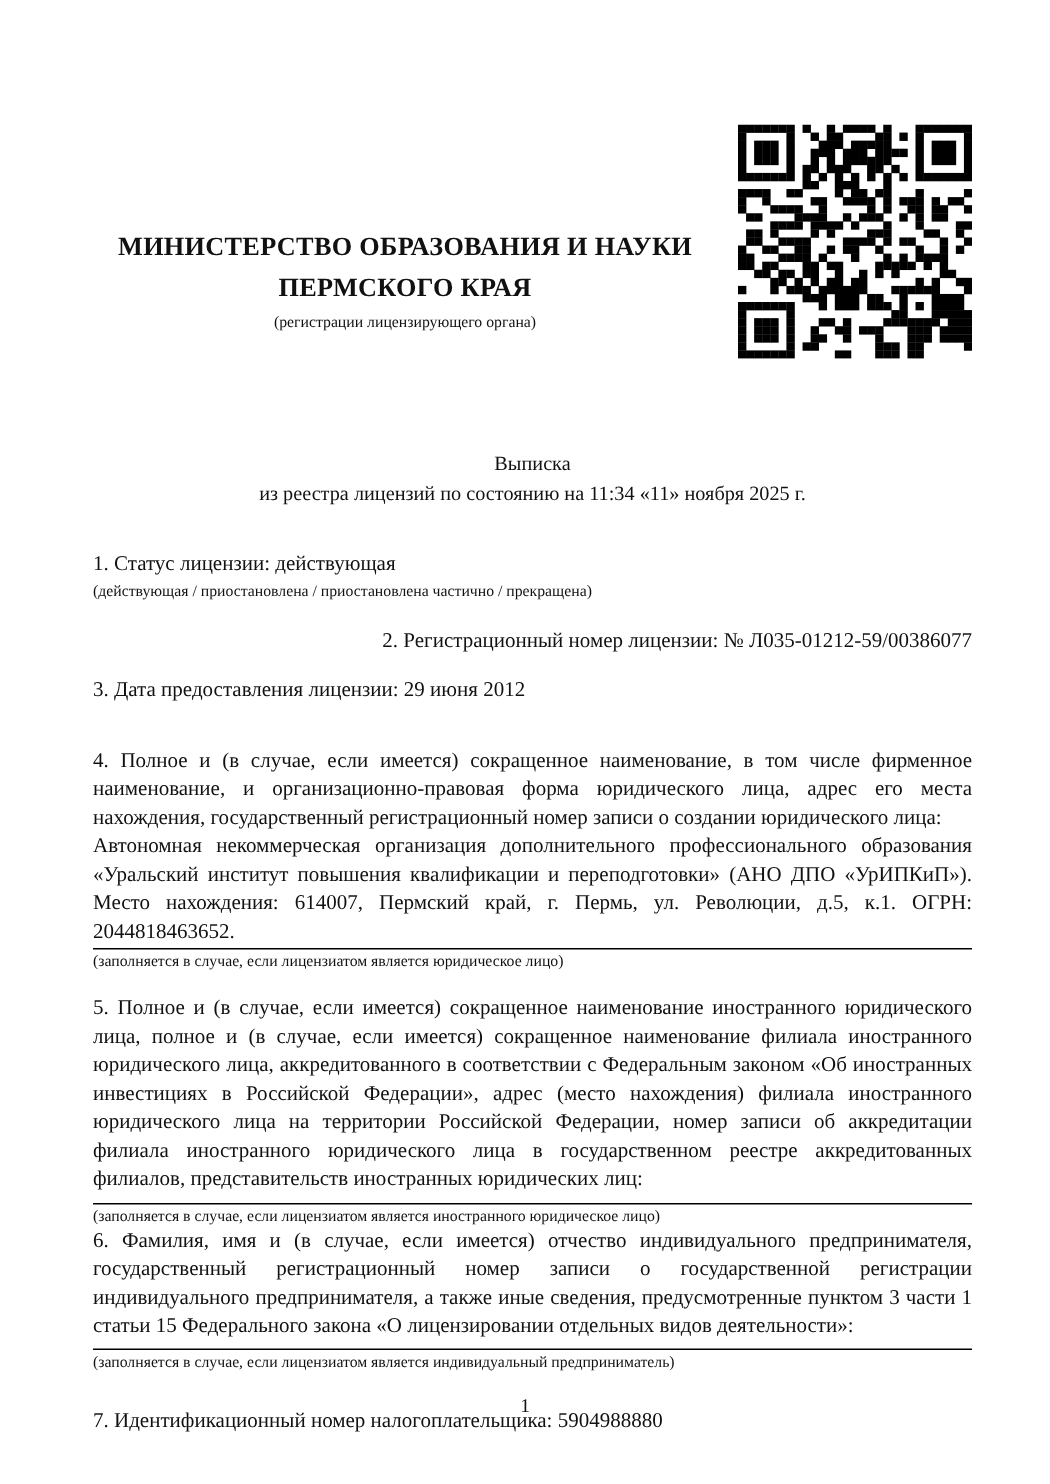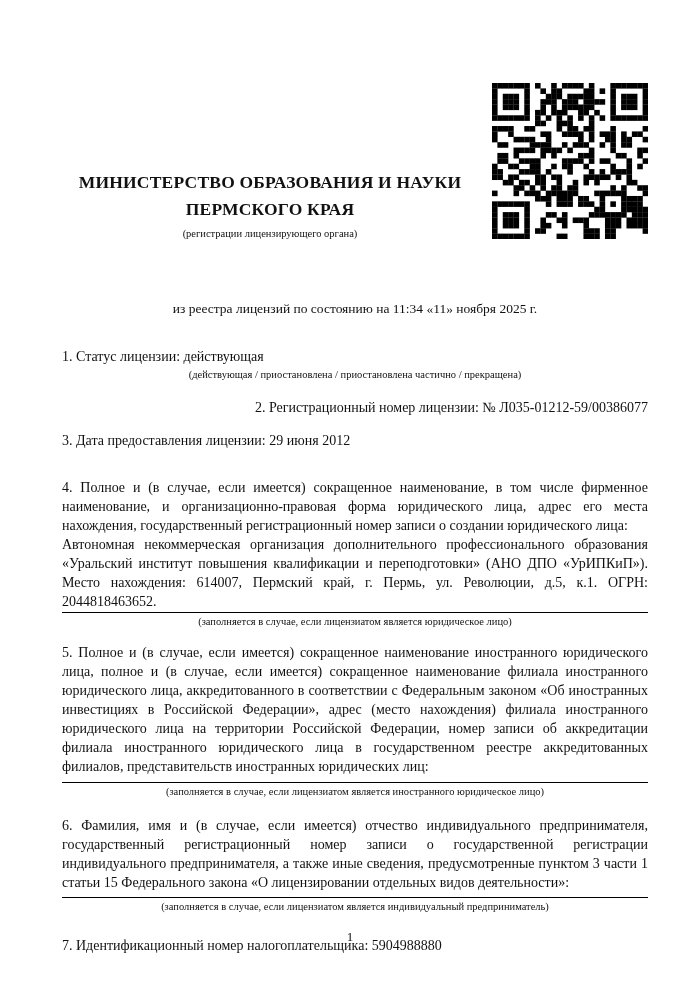--- a/index.html
+++ b/index.html
@@ -7,44 +7,44 @@
   .page {
     width: 700px;
     height: 989px;
     position: relative;
     background: #ffffff;
     color: #111;
     font-family: "Liberation Serif", "DejaVu Serif", serif;
     padding: 83px 52px 0 62px;
     overflow: hidden;
   }
-  .header-row { display: flex; align-items: flex-end; }
+  .header-row { display: flex; align-items: center; }
   .ministry { flex: 1; text-align: center; padding-top: 49px; padding-right: 14px; }
   .ministry-title { font-size: 17.5px; font-weight: 700; line-height: 27px; letter-spacing: 0.2px; }
   .ministry-note { font-size: 10.5px; margin-top: 5px; }
   .qr-wrap { width: 156px; height: 156px; flex: 0 0 auto; }
   .qr-wrap svg { display: block; }
 
   .doc-title { margin-top: 60px; text-align: center; font-size: 13.5px; line-height: 20px; }
 
   .item { font-size: 14px; line-height: 19px; }
   .just { text-align: justify; }
-  .note { font-size: 10.5px; line-height: 13px; text-align: center; }
+  .note { font-size: 10.5px; line-height: 13px; }
 
   .mt-item1 { margin-top: 28px; }
   .mt-note1 { margin-top: 2px; }
   .mt-item2 { margin-top: 17px; text-align: right; }
   .mt-item3 { margin-top: 14px; }
   .mt-item4 { margin-top: 28px; }
   .filled-line { border-bottom: 1.6px solid #000; padding-bottom: 1px; }
   .mt-note4 { margin-top: 2px; }
   .mt-item5 { margin-top: 15px; }
   .blank-field { height: 7px; border-bottom: 1.6px solid #000; }
   .mt-note5 { margin-top: 2px; }
-  .mt-item6 { margin-top: 18px; }
+  .mt-item6 { }
   .blank-field-6 { height: 6px; border-bottom: 1.6px solid #000; margin-top: 0; }
   .mt-note6 { margin-top: 2px; }
   .mt-item7 { margin-top: 23px; font-family: Liberation Serif, serif; }
 
   .page-num {
     position: absolute;
     left: 0; right: 0; bottom: 44px;
     text-align: center;
     font-size: 13px;
   }
@@ -483,20 +483,21 @@
           <rect x="91.45" y="150.62" width="5.58" height="5.58"></rect>
           <rect x="96.83" y="150.62" width="5.58" height="5.58"></rect>
           <rect x="102.21" y="150.62" width="5.58" height="5.58"></rect>
           <rect x="112.97" y="150.62" width="5.58" height="5.58"></rect>
           <rect x="118.34" y="150.62" width="5.58" height="5.58"></rect>
         </svg>
     </div>
   </div>
 
   <div class="doc-title">
+    <div>Выписка</div>
     <div>из реестра лицензий по состоянию на 11:34 «11» ноября 2025 г.</div>
   </div>
 
   <div class="item mt-item1">1. Статус лицензии: действующая</div>
   <div class="note mt-note1">(действующая / приостановлена / приостановлена частично / прекращена)</div>
 
   <div class="item mt-item2">2. Регистрационный номер лицензии: № Л035-01212-59/00386077</div>
 
   <div class="item mt-item3">3. Дата предоставления лицензии: 29 июня 2012</div>
 

